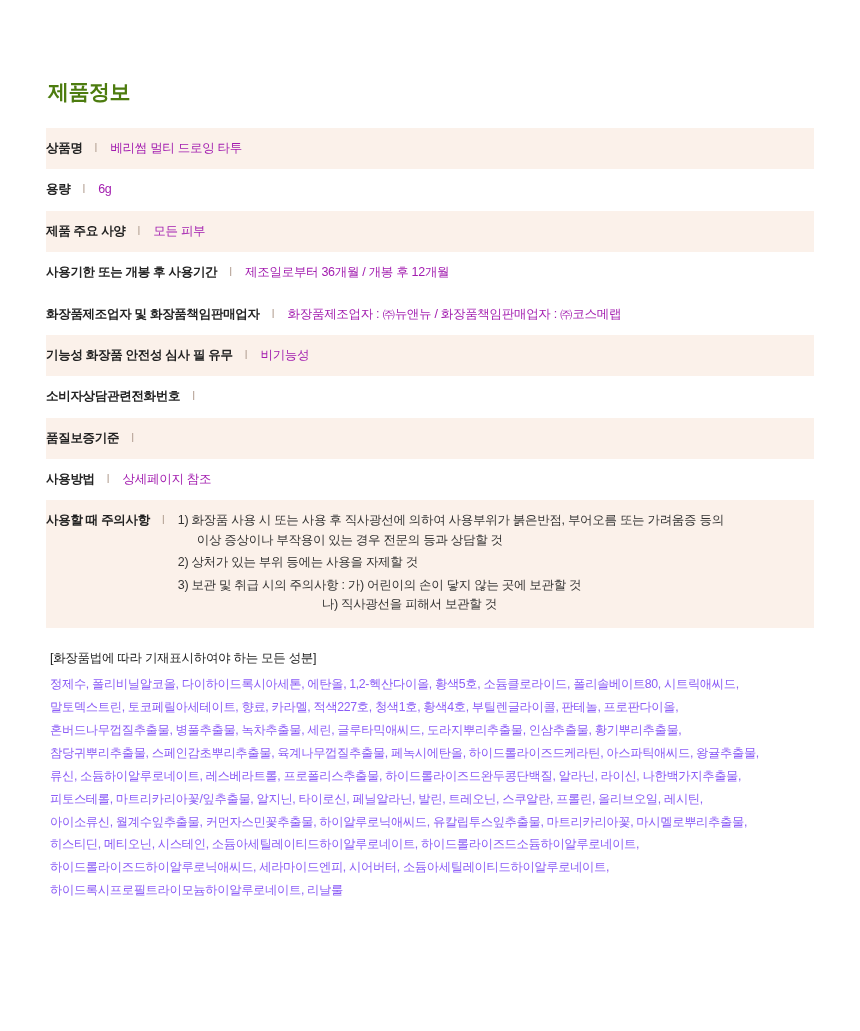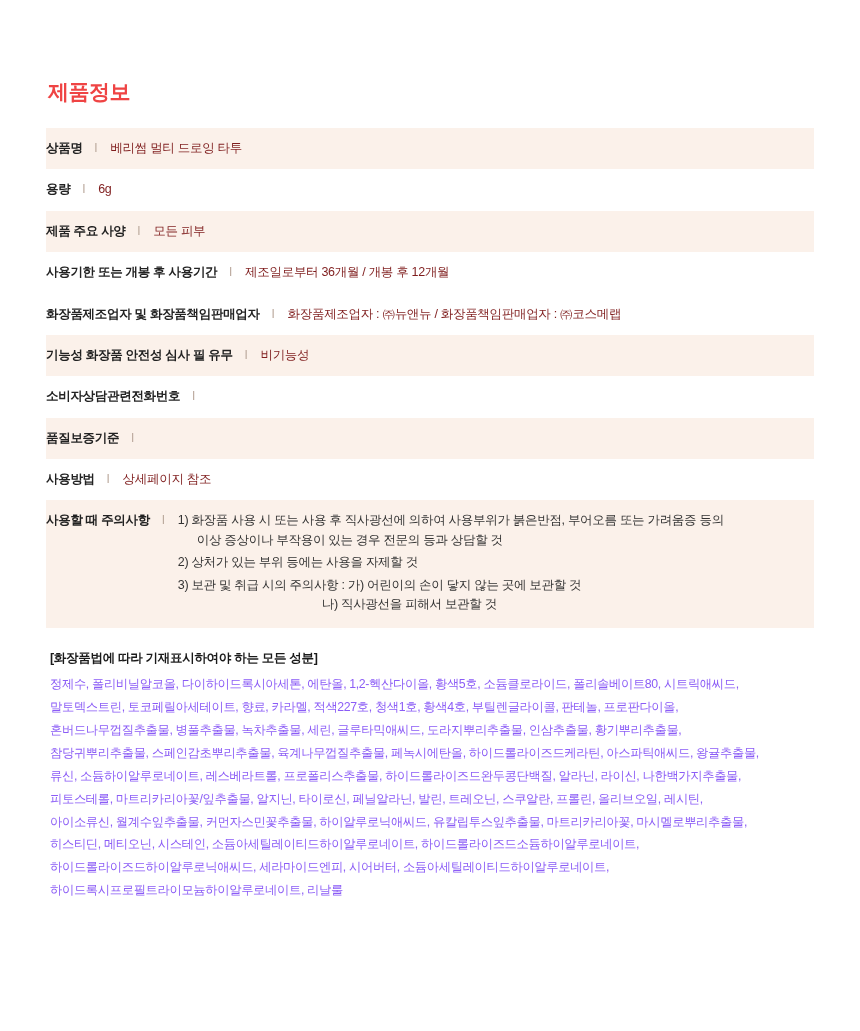--- a/index.html
+++ b/index.html
@@ -15,21 +15,21 @@
     -webkit-font-smoothing: antialiased;
   }
   .page {
     width: 860px;
     box-sizing: border-box;
     padding: 78px 46px 40px 46px;
   }
   .page-title {
     font-size: 21px;
     font-weight: bold;
-    color: #ef4444;
+    color: #4d7c0f;
     letter-spacing: -0.5px;
     margin: 0 0 22px 2px;
   }
   .info-table {
     width: 100%;
     border-collapse: collapse;
     table-layout: fixed;
   }
   .info-row {
     vertical-align: top;
@@ -52,21 +52,21 @@
     color: #222222;
     white-space: nowrap;
     letter-spacing: -0.3px;
   }
   .sep {
     color: #b9a79b;
     padding: 0 13px 0 12px;
     font-weight: normal;
   }
   .value {
-    color: #7f1d1d;
+    color: #a21caf;
     letter-spacing: -0.3px;
   }
   .caution-list {
     margin: 0;
     padding: 0;
     list-style: none;
   }
   .caution-list li {
     margin-bottom: 3px;
     letter-spacing: -0.3px;
@@ -78,21 +78,21 @@
   .caution-list li .indent2 {
     display: block;
     padding-left: 144px;
   }
   .ingredients {
     margin-top: 22px;
     padding: 0 4px 0 4px;
   }
   .ingredients-title {
     font-size: 12.5px;
-    font-weight: bold;
+    font-weight: normal;
     color: #1a1a1a;
     margin-bottom: 7px;
     letter-spacing: -0.3px;
   }
   .ingredients-body p {
     margin: 0 0 1px 0;
     font-size: 12.3px;
     line-height: 1.78;
     color: #8b5cf6;
     letter-spacing: -0.35px;

